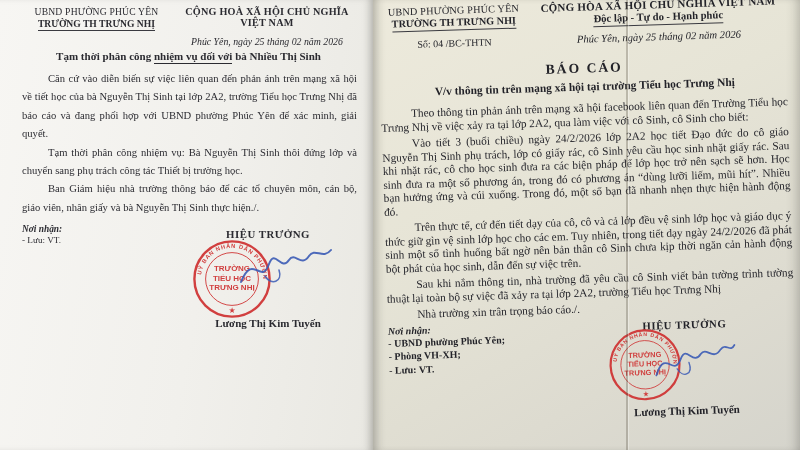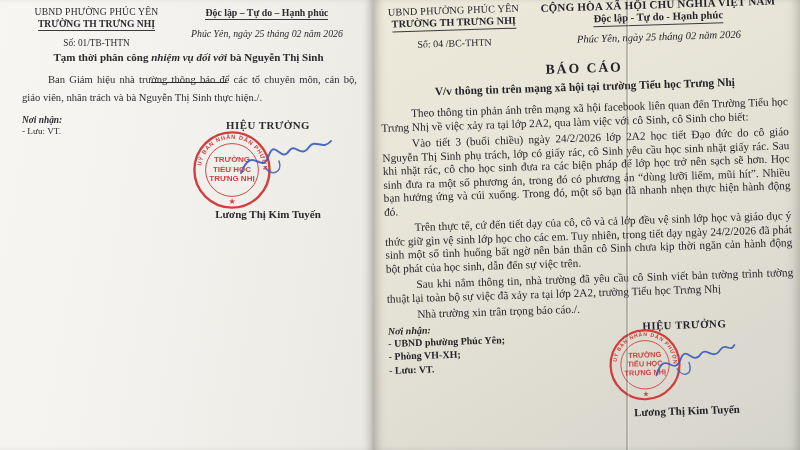--- a/index.html
+++ b/index.html
@@ -23,21 +23,21 @@
   .col-national{width:54%;text-align:center;}
   .issuer1{font-size:9.6px;letter-spacing:.2px;}
   .issuer2{font-size:9.6px;font-weight:bold;margin-top:1px;}
   .uline{border-bottom:1px solid #3a3a40;padding-bottom:1px;display:inline-block;line-height:1.15;}
   .doc-number{font-size:9.3px;margin-top:7px;}
   .motto1{font-size:10.2px;font-weight:bold;letter-spacing:.2px;}
   .motto2{font-size:9.8px;font-weight:bold;margin-top:1px;}
   .dateline{font-size:9.8px;font-style:italic;margin-top:8px;}
   .doc-title{text-align:center;font-weight:bold;font-size:12.6px;letter-spacing:1px;margin-top:11px;}
   .doc-subtitle{text-align:center;font-weight:bold;font-size:11px;margin-top:3px;}
-  .sub-uline{border-bottom:1px solid #2b2b31;padding-bottom:19px;font-style:italic;}
+  .sub-uline{border-bottom:1px solid #2b2b31;padding-bottom:1px;}
   .bodytext{margin:8px 2px 0 4px;}
   .bodytext p{
     margin:0;font-size:10.6px;line-height:18.4px;
     text-align:justify;text-indent:26px;
   }
   .footer-left{display:flex;margin-top:7px;}
   .recipients{width:46%;padding-left:4px;}
   .recip-label{font-size:9.4px;font-weight:bold;font-style:italic;}
   .recip-item{font-size:9.2px;line-height:12.6px;}
   .sigblock{width:54%;text-align:center;position:relative;height:105px;}
@@ -95,32 +95,33 @@
 
 <div class="stage">
 
   <div class="doc doc-left">
     <div class="inner">
 
       <div class="hdr-grid">
         <div class="col-issuer">
           <div class="issuer1">UBND PHƯỜNG PHÚC YÊN</div>
           <div class="issuer2"><span class="uline">TRƯỜNG TH TRƯNG NHỊ</span></div>
-          <div class="doc-number">Số: 01/TB-THTN</div>
         </div>
         <div class="col-national">
-          <div class="motto2"><span class="uline">Độc lập – Tự do – Hạnh phúc</span></div>
+          <div class="motto1">CỘNG HOÀ XÃ HỘI CHỦ NGHĨA VIỆT NAM</div>
           <div class="dateline">Phúc Yên, ngày 25 tháng 02 năm 2026</div>
         </div>
       </div>
 
-      <div class="doc-subtitle"><span>Tạm thời phân công </span><span class="sub-uline">nhiệm vụ đối với</span><span> bà Nguyễn Thị Sinh</span></div>
+      <div class="doc-subtitle"><span>Tạm thời phân công </span><span class="sub-uline">nhiệm vụ đối với</span><span> bà Nhiều Thị Sinh</span></div>
 
       <div class="bodytext">
-        <p>Ban Giám hiệu nhà trường thông báo để các tổ chuyên môn, cán bộ, giáo viên, nhân trách và bà Nguyễn Thị Sinh thực hiện./.</p>
+        <p>Căn cứ vào diễn biến sự việc liên quan đến phản ánh trên mạng xã hội về tiết học của bà Nguyễn Thị Sinh tại lớp 2A2, trường Tiểu học Trưng Nhị đã báo cáo và đang phối hợp với UBND phường Phúc Yên để xác minh, giải quyết.</p>
+        <p>Tạm thời phân công nhiệm vụ: Bà Nguyễn Thị Sinh thôi đứng lớp và chuyển sang phụ trách công tác Thiết bị trường học.</p>
+        <p>Ban Giám hiệu nhà trường thông báo để các tổ chuyên môn, cán bộ, giáo viên, nhân giấy và bà Nguyễn Thị Sinh thực hiện./.</p>
       </div>
 
       <div class="footer-left">
         <div class="recipients">
           <div class="recip-label">Nơi nhận:</div>
           <div class="recip-item">- Lưu: VT.</div>
         </div>
         <div class="sigblock">
           <div class="sig-h2">HIỆU TRƯỞNG</div>
 

